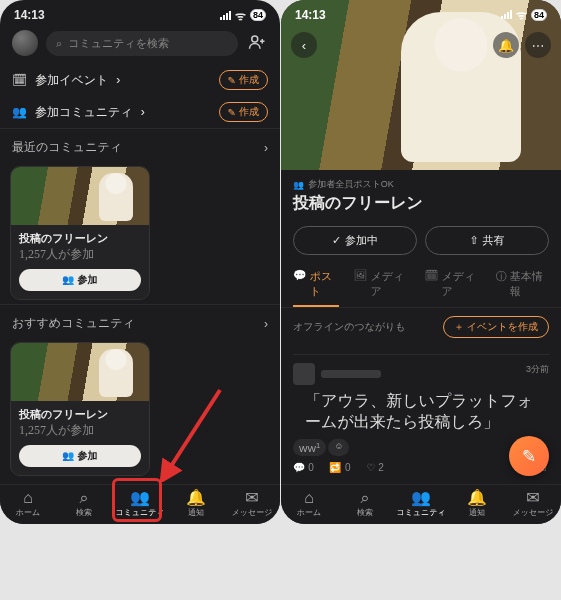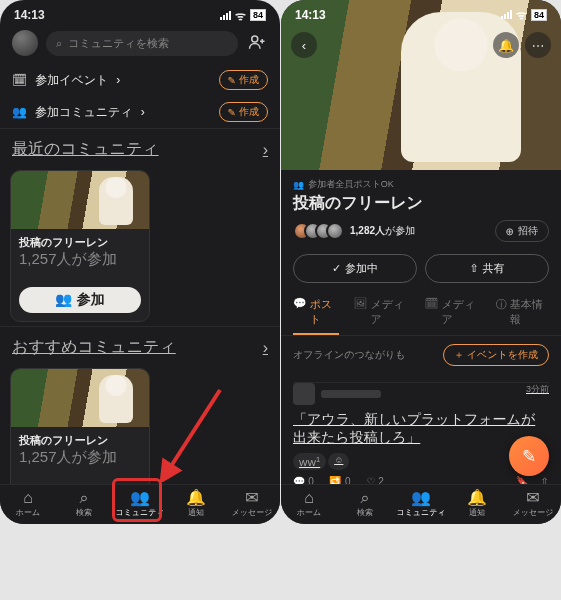--- a/index.html
+++ b/index.html
@@ -22,21 +22,21 @@
   .status {
     display: flex; justify-content: space-between; align-items: center;
     padding: 6px 14px 2px; height: 26px; font-size: 12px; font-weight: 600;
   }
   .status .right { display: flex; gap: 4px; align-items: center; }
   .sig { display: inline-flex; gap: 1px; align-items: flex-end; }
   .sig i { width: 2px; background: #fff; display: block; }
   .sig i:nth-child(1){height:3px} .sig i:nth-child(2){height:5px}
   .sig i:nth-child(3){height:7px} .sig i:nth-child(4){height:9px}
   .batt {
-    border: 1px solid #ccc; border-radius: 0; padding: 0 2px;
+    border: 1px solid #ccc; border-radius: 6px; padding: 0 2px;
     font-size: 9px; background: #fff; color: #000; font-weight: 700;
   }
 
   
   .topbar {
     display: flex; align-items: center; gap: 8px;
     padding: 4px 12px 8px;
   }
   .avatar {
     width: 26px; height: 26px; border-radius: 50%;
@@ -54,23 +54,22 @@
     padding: 6px 12px;
   }
   .rowl { display: flex; align-items: center; gap: 8px; font-size: 12px; }
   .pill {
     border: 1px solid #f2994a; color: #f2994a;
     border-radius: 12px; padding: 2px 8px; font-size: 10px;
     display: flex; align-items: center; gap: 3px;
   }
   .section {
     display: flex; justify-content: space-between; align-items: center;
-    padding: 10px 12px 6px; font-size: 16px; color: #bbb;
+    padding: 10px 12px 6px; font-size: 12px; color: #bbb;
     border-top: 1px solid #2a2a2c;
-    text-decoration: underline;
   }
   .card {
     margin: 4px 10px; width: 140px;
     border: 1px solid #333; border-radius: 10px;
     overflow: hidden; position: relative;
     background: #232325;
   }
   .newb {
     position: absolute; top: 4px; left: 4px;
     background: #c0392b; color: #ffd9a0;
@@ -87,25 +86,25 @@
   .chara {
     position: absolute; right: 16px; top: 6px;
     width: 34px; height: 48px;
     background:
       radial-gradient(circle at 50% 22%,#f5f0e8 0 10px,transparent 11px),
       linear-gradient(#efe7d8,#efe7d8);
     border-radius: 14px 14px 6px 6px;
   }
   .cbody { padding: 6px 8px 8px; }
   .ct { font-size: 11px; font-weight: 600; }
-  .cs { font-size: 15px; color: #888; }
+  .cs { font-size: 12px; color: #888; font-family: Liberation Serif, serif; }
   .join {
-    margin-top: 18px; background: #eceae6; color: #222;
+    margin-top: 6px; background: #eceae6; color: #222;
     border-radius: 14px; padding: 4px 0; text-align: center;
-    font-size: 14px; font-weight: 700;
+    font-size: 10px; font-weight: 700;
   }
 
   
   .nav {
     position: absolute; bottom: 0; left: 0; right: 0;
     display: flex; justify-content: space-around;
     padding: 4px 0 6px; background: #1c1c1e;
     border-top: 1px solid #2a2a2c;
   }
   .ni { text-align: center; color: #aaa; font-size: 8px; width: 50px; }
@@ -188,26 +187,26 @@
   .pill2 {
     border: 1px solid #f2994a; color: #f2994a;
     border-radius: 14px; padding: 3px 10px; font-size: 10px;
   }
   .note {
     margin: 4px 12px; border: 1px solid #333; border-radius: 8px;
     padding: 6px 8px; font-size: 11px; color: #ccc;
     display: flex; justify-content: space-between; align-items: center;
   }
   .post {
-    margin: 8px 12px 0; border-top: 1px solid #2a2a2c;  text-decoration: underline;
+    margin: 8px 12px 0; border-top: 1px solid #2a2a2c; padding-top: 8px;
   }
   .phd { display: flex; justify-content: space-between; font-size: 9px; color: #888; }
   .pav { display: flex; gap: 6px; align-items: center; }
   .pavimg { width: 22px; height: 22px; border-radius: 4px; background: #3a3a3c; }
-  .ptxt { font-size: 14px; margin: 6px 0; color: #ddd; }
+  .ptxt { font-size: 16px; margin: 6px 12px; color: #ddd; }
   .tags { display: flex; gap: 2px; }
   .tg {
     background: #2c2c2e; border-radius: 10px;
     font-size: 9px; padding: 2px 6px; color: #aaa;
   }
   .pact {
     display: flex; justify-content: space-between; align-items: center;
     padding: 6px 0 0; font-size: 10px; color: #888;
   }
   .pal { display: flex; gap: 16px; }
@@ -375,35 +374,20 @@
       </div>
     </div>
   </div>
 
   <div class="meta">
     <div class="perm">
       <span>👥</span>
       <span>参加者全員ポストOK</span>
     </div>
     <div class="title">投稿のフリーレン</div>
-    <div class="srow">
-      <div class="avs">
-        <div class="avst">
-            <span></span>
-            <span></span>
-            <span></span>
-            <span></span>
-          </div>
-        <span style="font-size:10px"><b>1,282人</b><span>が参加</span></span>
-      </div>
-      <div class="chip">
-        <span>⊕</span>
-        <span>招待</span>
-      </div>
-    </div>
   </div>
 
   <div class="btnrow">
     <div class="bigbtn">
       <span>✓</span>
       <span>参加中</span>
     </div>
     <div class="bigbtn">
       <span>⇧</span>
       <span>共有</span>

